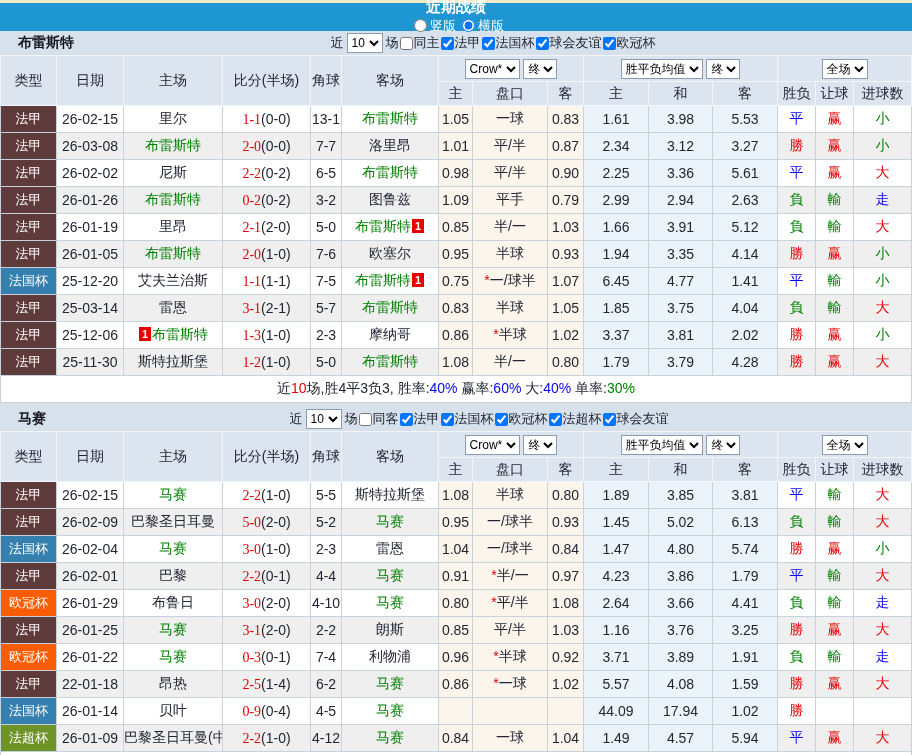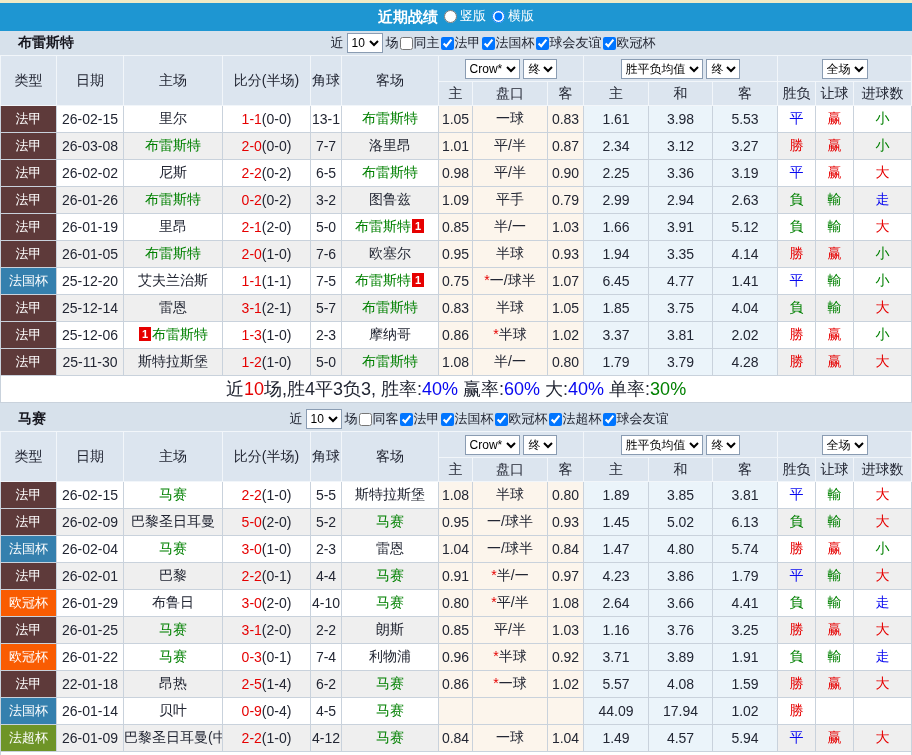--- a/index.html
+++ b/index.html
@@ -7,20 +7,21 @@
     width:912px;height:755px;overflow:hidden;
     background:#D7E1EB;
     font-family:"Liberation Sans","DejaVu Sans",sans-serif;
     color:#222633;
   }
   .top-strip{height:3px;background:#F0EAC6;}
   .top-bar{
     height:28px;background:#1E96D2;
     display:flex;align-items:center;justify-content:center;
     color:#fff;
+    flex-direction:column;
   }
   .top-title{font-weight:bold;font-size:15px;}
   .top-bar label{font-size:13px;color:#fff;display:inline-flex;align-items:center;}
   .top-bar input[type=radio]{margin:0 3px 0 6px;width:13px;height:13px;}
   .section-header{
     height:24px;display:flex;align-items:center;background:#D7E1EB;
     font-size:13px;
   }
   .team-name{font-weight:bold;font-size:14px;margin-left:18px;color:#15151d;white-space:nowrap;}
   .filters{flex:1;display:flex;align-items:center;justify-content:center;white-space:nowrap;}
@@ -45,29 +46,29 @@
   }
   table.stats thead tr.sel-row th{height:25px;}
   table.stats thead tr.lbl-row th{height:23px;}
   td.type{color:#fff;font-size:13px;}
   td.odds{background:#FCF5EC;}
   td.avg{background:#EBF4FA;}
   tr.alt td.plain{background:#EFEFEF;}
   td.plain{background:#fff;}
   .self{color:#008000;}
   .opp{color:#222633;}
-  .score-ft{color:#E60000;}
+  .score-ft{color:#E60000;font-family:Liberation Serif, serif;}
   .score-ht{color:#222633;}
   .star{color:#E60000;}
   .badge{
     display:inline-block;background:#E60000;color:#fff;font-size:11px;
     line-height:14px;padding:0 3px;margin:0 1px;font-weight:bold;vertical-align:1px;
   }
   .c-k{color:#222633;} .c-r{color:#E60000;} .c-b{color:#0808F0;} .c-g{color:#008000;}
-  td.summary{background:#fff;font-size:18px;height:25px;}
+  td.summary{background:#fff;font-size:14px;height:25px;}
   .gap{height:4px;}
   .bottom-cut{height:10px;background:#fff;border:1px solid #C9D2DC;border-top:none;}
 </style>
 </head>
 <body>
 
 <div>
   <div class="top-strip"></div>
   <div class="top-bar">
     <span class="top-title">近期战绩</span>
@@ -191,21 +192,21 @@
               <td class="plain">26-02-02</td>
               <td class="plain"><span class="opp"><span>尼斯</span></span></td>
               <td class="plain"><span class="score-ft">2-2</span><span class="score-ht">(0-2)</span></td>
               <td class="plain">6-5</td>
               <td class="plain"><span class="self"><span>布雷斯特</span></span></td>
               <td class="odds">0.98</td>
               <td class="odds"><span>平/半</span></td>
               <td class="odds">0.90</td>
               <td class="avg">2.25</td>
               <td class="avg">3.36</td>
-              <td class="avg">3.19</td>
+              <td class="avg">5.61</td>
               <td class="plain c-b">平</td>
               <td class="plain c-r">赢</td>
               <td class="plain c-r">大</td>
             </tr>
             <tr class="alt">
               <td class="type" style="background: rgb(94, 58, 58);">法甲</td>
               <td class="plain">26-01-26</td>
               <td class="plain"><span class="self"><span>布雷斯特</span></span></td>
               <td class="plain"><span class="score-ft">0-2</span><span class="score-ht">(0-2)</span></td>
               <td class="plain">3-2</td>
@@ -266,21 +267,21 @@
               <td class="odds">1.07</td>
               <td class="avg">6.45</td>
               <td class="avg">4.77</td>
               <td class="avg">1.41</td>
               <td class="plain c-b">平</td>
               <td class="plain c-g">輸</td>
               <td class="plain c-g">小</td>
             </tr>
             <tr class="alt">
               <td class="type" style="background: rgb(94, 58, 58);">法甲</td>
-              <td class="plain">25-12-14</td>
+              <td class="plain">25-03-14</td>
               <td class="plain"><span class="opp"><span>雷恩</span></span></td>
               <td class="plain"><span class="score-ft">3-1</span><span class="score-ht">(2-1)</span></td>
               <td class="plain">5-7</td>
               <td class="plain"><span class="self"><span>布雷斯特</span></span></td>
               <td class="odds">0.83</td>
               <td class="odds"><span>半球</span></td>
               <td class="odds">1.05</td>
               <td class="avg">1.85</td>
               <td class="avg">3.75</td>
               <td class="avg">4.04</td>

